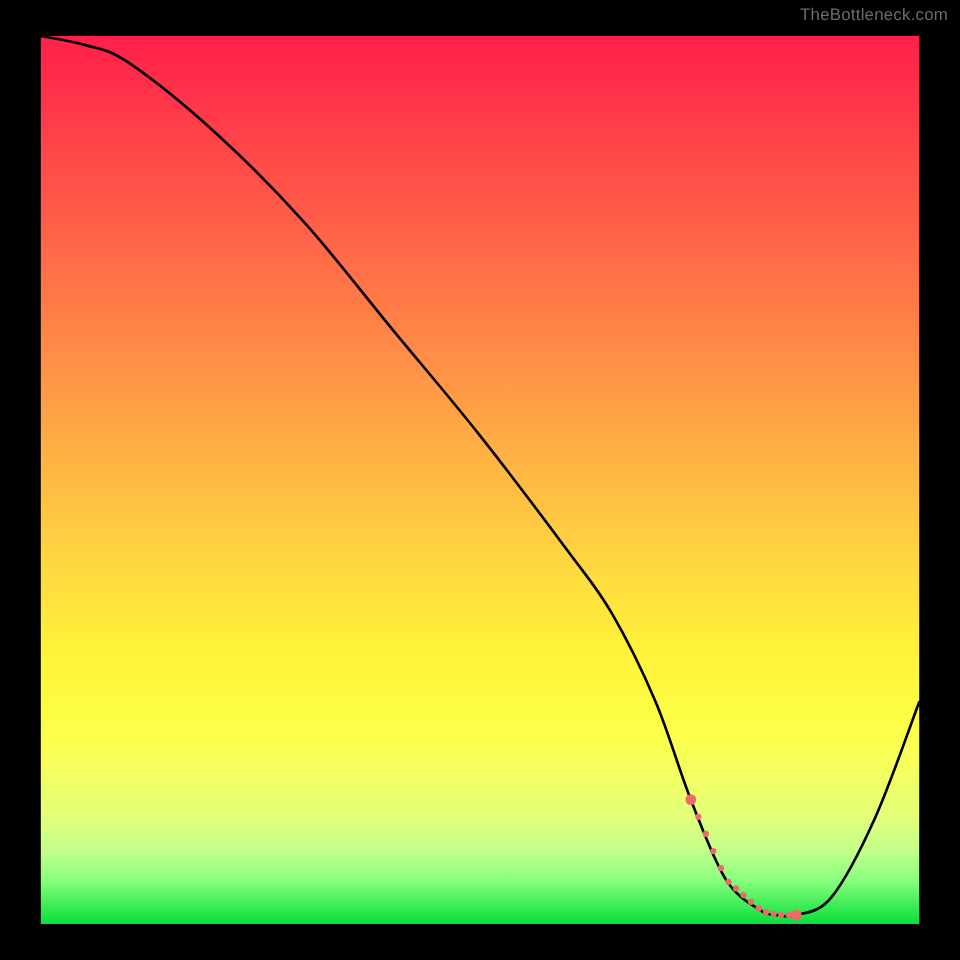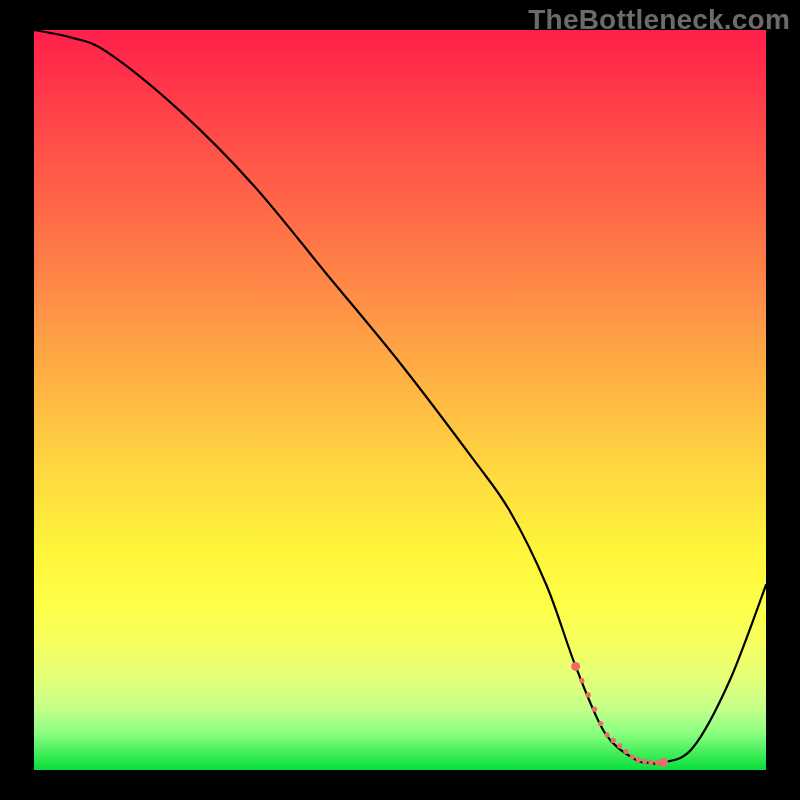--- a/index.html
+++ b/index.html
@@ -15,22 +15,22 @@
     position: relative;
     width: 800px;
     height: 800px;
     background: #000;
   }
   .watermark {
     position: absolute;
     top: 4px;
     right: 10px;
     color: #6b6b6b;
-    font-size: 28px;
-    font-weight: 700;
+    font-size: 14px;
+    font-weight: 400;
     letter-spacing: 0.2px;
     user-select: none;
   }
   .plot {
     position: absolute;
     left: 34px;
     top: 30px;
     width: 732px;
     height: 740px;
   }

